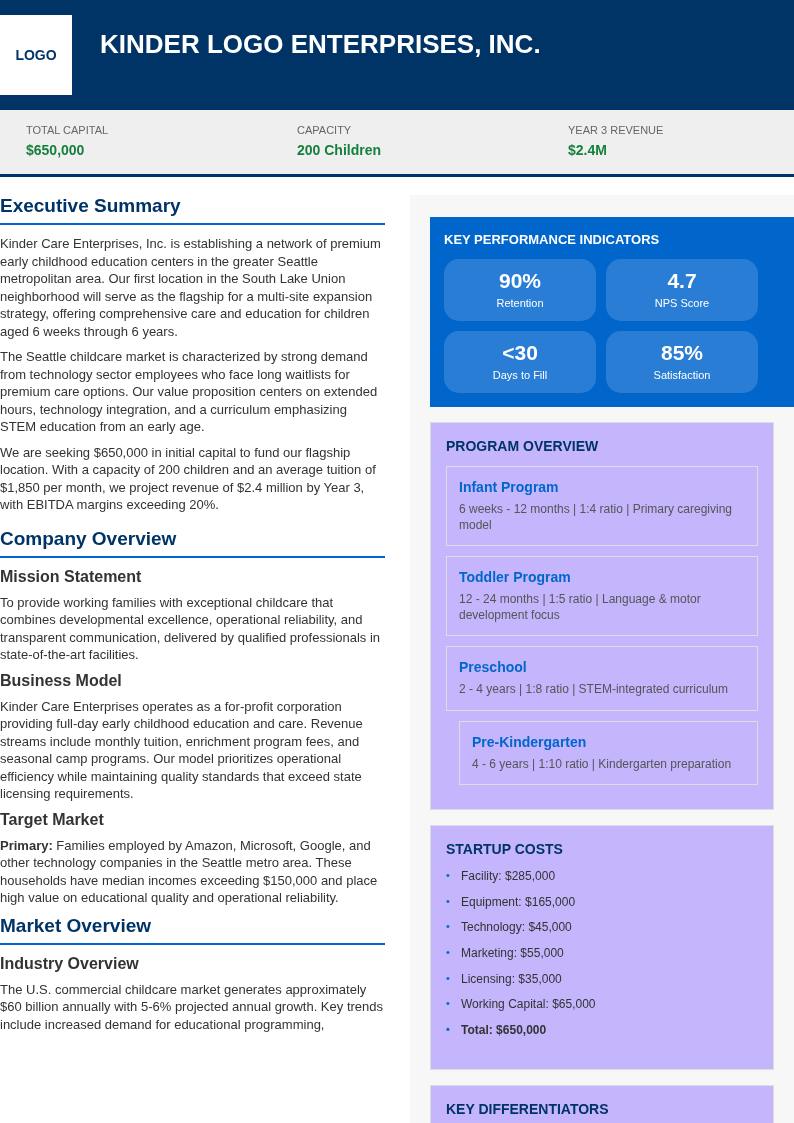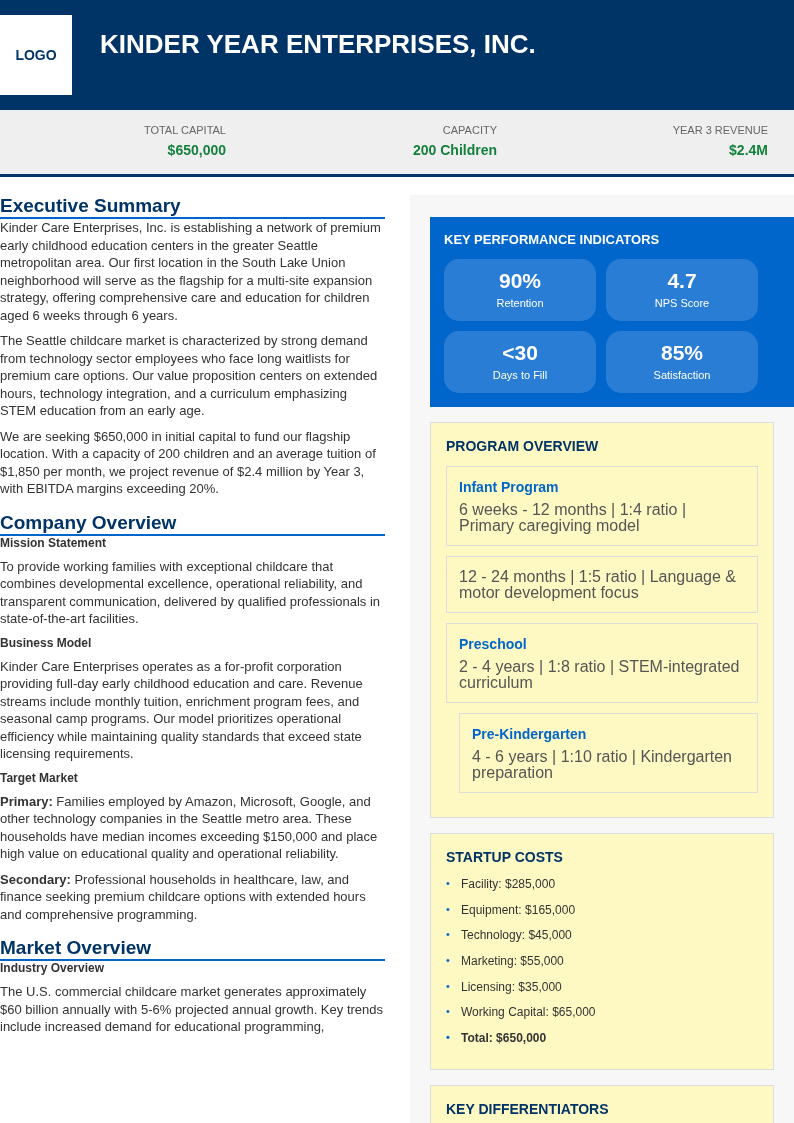--- a/index.html
+++ b/index.html
@@ -7,56 +7,56 @@
   body { font-family: "Liberation Sans", sans-serif; color: #333333; position: relative; }
 
   .header { position: absolute; left: 0; top: 0; width: 794px; height: 110px; background: #003366; }
   .logo { position: absolute; left: 0; top: 15px; width: 72px; height: 80px; background: #ffffff;
           display: flex; align-items: center; justify-content: center;
           font-weight: bold; font-size: 14px; color: #003366; }
   .company-name { position: absolute; left: 100px; top: 29px; font-size: 26px; font-weight: bold; color: #ffffff; white-space: nowrap; }
   .tagline { position: absolute; left: 100px; top: 65px; font-size: 14px; color: #d8e2ee; white-space: nowrap; }
 
   .stats-bar { position: absolute; left: 0; top: 110px; width: 794px; height: 67px; background: #efefef; border-bottom: 3px solid #003366; }
-  .stat { position: absolute; top: 14px; width: 200px; text-align: right; }
+  .stat { position: absolute; top: 14px; width: 200px; text-align: left; }
   .stat-label { font-size: 11px; color: #666666; text-transform: uppercase; }
   .stat-value { font-size: 14px; font-weight: bold; color: #15803d; margin-top: 6px; }
 
   .main { position: absolute; left: 0; top: 195px; width: 385px; }
-  .h2 { font-size: 19px; font-weight: bold; color: #003366; border-bottom: 2px solid #0066cc; }
-  .h3 { font-size: 12px; font-weight: bold; color: #333333; margin-bottom: 8px; }
+  .h2 { font-size: 19px; font-weight: bold; color: #003366; padding-bottom: 6px; border-bottom: 2px solid #0066cc; margin-bottom: 10px; }
+  .h3 { font-size: 16px; font-weight: bold; color: #333333; margin-bottom: 8px; }
   .p { font-size: 13px; line-height: 17.5px; color: #333333; margin-bottom: 8px; }
   .p b { font-weight: bold; }
 
   .sidebar { position: absolute; left: 410px; top: 195px; width: 384px; height: 928px; background: #f7f7f7; padding: 22px 20px 0 20px; }
   .kpi-box { background: #0066cc; padding: 15px 14px 14px 14px; width: 364px; }
   .kpi-title { color: #ffffff; font-weight: bold; font-size: 13px; margin-bottom: 12px; }
   .kpi-grid { display: grid; grid-template-columns: 152px 152px; column-gap: 10px; row-gap: 10px; }
   .kpi-cell { background: #2a7dd4; height: 62px; text-align: center; padding-top: 10px; border-radius: 15px; }
   .kpi-value { color: #ffffff; font-weight: bold; font-size: 21px; }
   .kpi-label { color: #ffffff; font-size: 11px; margin-top: 4px; }
 
-  .card { background: #fef9c3; border: 1px solid #dddddd; width: 344px; margin-top: 15px; padding: 15px 15px 20px 15px; }
+  .card { background: #c4b5fd; border: 1px solid #dddddd; width: 344px; margin-top: 15px; padding: 15px 15px 20px 15px; }
   .card-title { font-size: 14px; font-weight: bold; color: #003366; margin-bottom: 12px; }
   .program { border: 1px solid #dddddd; padding: 12px 12px 12px 12px; margin-bottom: 10px; }
   .program:last-child { margin-bottom: 4px; margin-left: 13px; }
   .program-name { font-size: 14px; font-weight: bold; color: #0066cc; margin-bottom: 7px; }
-  .program-desc { font-size: 16px; line-height: 15.5px; color: #555555; }
+  .program-desc { font-size: 12px; line-height: 15.5px; color: #555555; }
 
   .cost-list { list-style: none; }
   .cost-item { font-size: 12px; color: #333333; height: 25.7px; position: relative; padding-left: 15px; }
   .cost-item .dot { position: absolute; left: 0; top: 0; color: #0066cc; font-size: 11px; }
   .cost-item.total { font-weight: bold; }
 </style>
 </head>
 <body>
 
 <div class="header">
   <div class="logo">LOGO</div>
-  <div class="company-name">KINDER YEAR ENTERPRISES, INC.</div>
+  <div class="company-name">KINDER LOGO ENTERPRISES, INC.</div>
 </div>
 
 <div class="stats-bar">
   <div class="stat" style="left:26px;">
     <div class="stat-label">TOTAL CAPITAL</div>
     <div class="stat-value">$650,000</div>
   </div>
   <div class="stat" style="left:297px;">
     <div class="stat-label">CAPACITY</div>
     <div class="stat-value">200 Children</div>
@@ -76,21 +76,20 @@
   </section>
 
   <section>
     <div class="h2">Company Overview</div>
     <div class="h3">Mission Statement</div>
     <p class="p">To provide working families with exceptional childcare that combines developmental excellence, operational reliability, and transparent communication, delivered by qualified professionals in state-of-the-art facilities.</p>
     <div class="h3">Business Model</div>
     <p class="p">Kinder Care Enterprises operates as a for-profit corporation providing full-day early childhood education and care. Revenue streams include monthly tuition, enrichment program fees, and seasonal camp programs. Our model prioritizes operational efficiency while maintaining quality standards that exceed state licensing requirements.</p>
     <div class="h3">Target Market</div>
     <p class="p"><b>Primary:</b><span> Families employed by Amazon, Microsoft, Google, and other technology companies in the Seattle metro area. These households have median incomes exceeding $150,000 and place high value on educational quality and operational reliability.</span></p>
-    <p class="p" style="margin-bottom:14px;"><b>Secondary:</b><span> Professional households in healthcare, law, and finance seeking premium childcare options with extended hours and comprehensive programming.</span></p>
   </section>
 
   <section>
     <div class="h2">Market Overview</div>
     <div class="h3">Industry Overview</div>
     <p class="p">The U.S. commercial childcare market generates approximately $60 billion annually with 5-6% projected annual growth. Key trends include increased demand for educational programming,</p>
   </section>
 </div>
 
 <div class="sidebar">
@@ -116,33 +115,34 @@
     </div>
   </div>
 
   <div class="card">
     <div class="card-title">PROGRAM OVERVIEW</div>
     <div class="program">
       <div class="program-name">Infant Program</div>
       <div class="program-desc">6 weeks - 12 months | 1:4 ratio | Primary caregiving model</div>
     </div>
     <div class="program">
+      <div class="program-name">Toddler Program</div>
       <div class="program-desc">12 - 24 months | 1:5 ratio | Language &amp; motor development focus</div>
     </div>
     <div class="program">
       <div class="program-name">Preschool</div>
       <div class="program-desc">2 - 4 years | 1:8 ratio | STEM-integrated curriculum</div>
     </div>
     <div class="program">
       <div class="program-name">Pre-Kindergarten</div>
       <div class="program-desc">4 - 6 years | 1:10 ratio | Kindergarten preparation</div>
     </div>
   </div>
 
-  <div class="card" style="padding-bottom:12px;">
+  <div class="card" style="padding-bottom:20px;">
     <div class="card-title">STARTUP COSTS</div>
     <ul class="cost-list">
       <li class="cost-item"><span class="dot">•</span><span>Facility: $285,000</span></li>
       <li class="cost-item"><span class="dot">•</span><span>Equipment: $165,000</span></li>
       <li class="cost-item"><span class="dot">•</span><span>Technology: $45,000</span></li>
       <li class="cost-item"><span class="dot">•</span><span>Marketing: $55,000</span></li>
       <li class="cost-item"><span class="dot">•</span><span>Licensing: $35,000</span></li>
       <li class="cost-item"><span class="dot">•</span><span>Working Capital: $65,000</span></li>
       <li class="cost-item total"><span class="dot">•</span><span>Total: $650,000</span></li>
     </ul>

